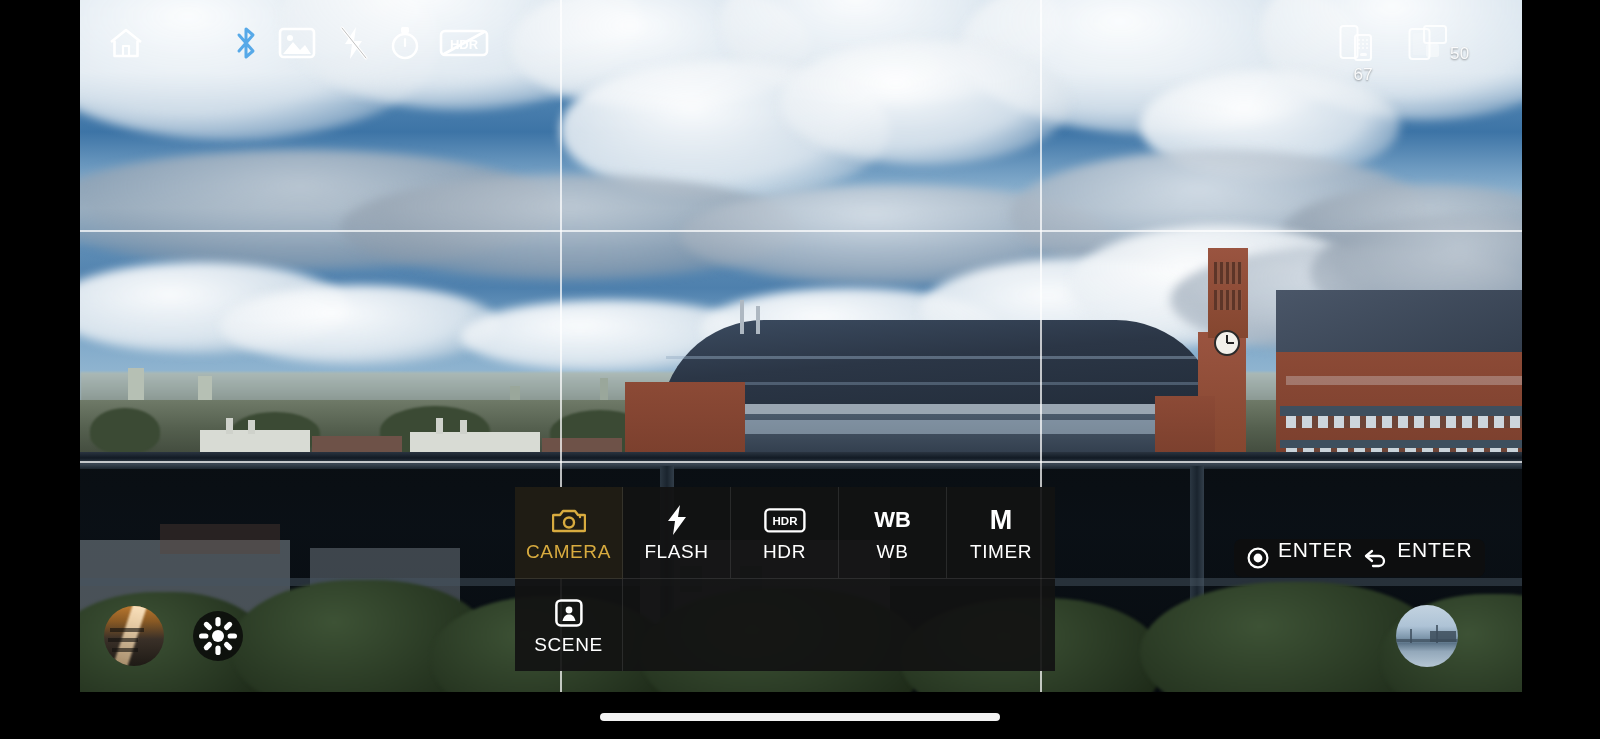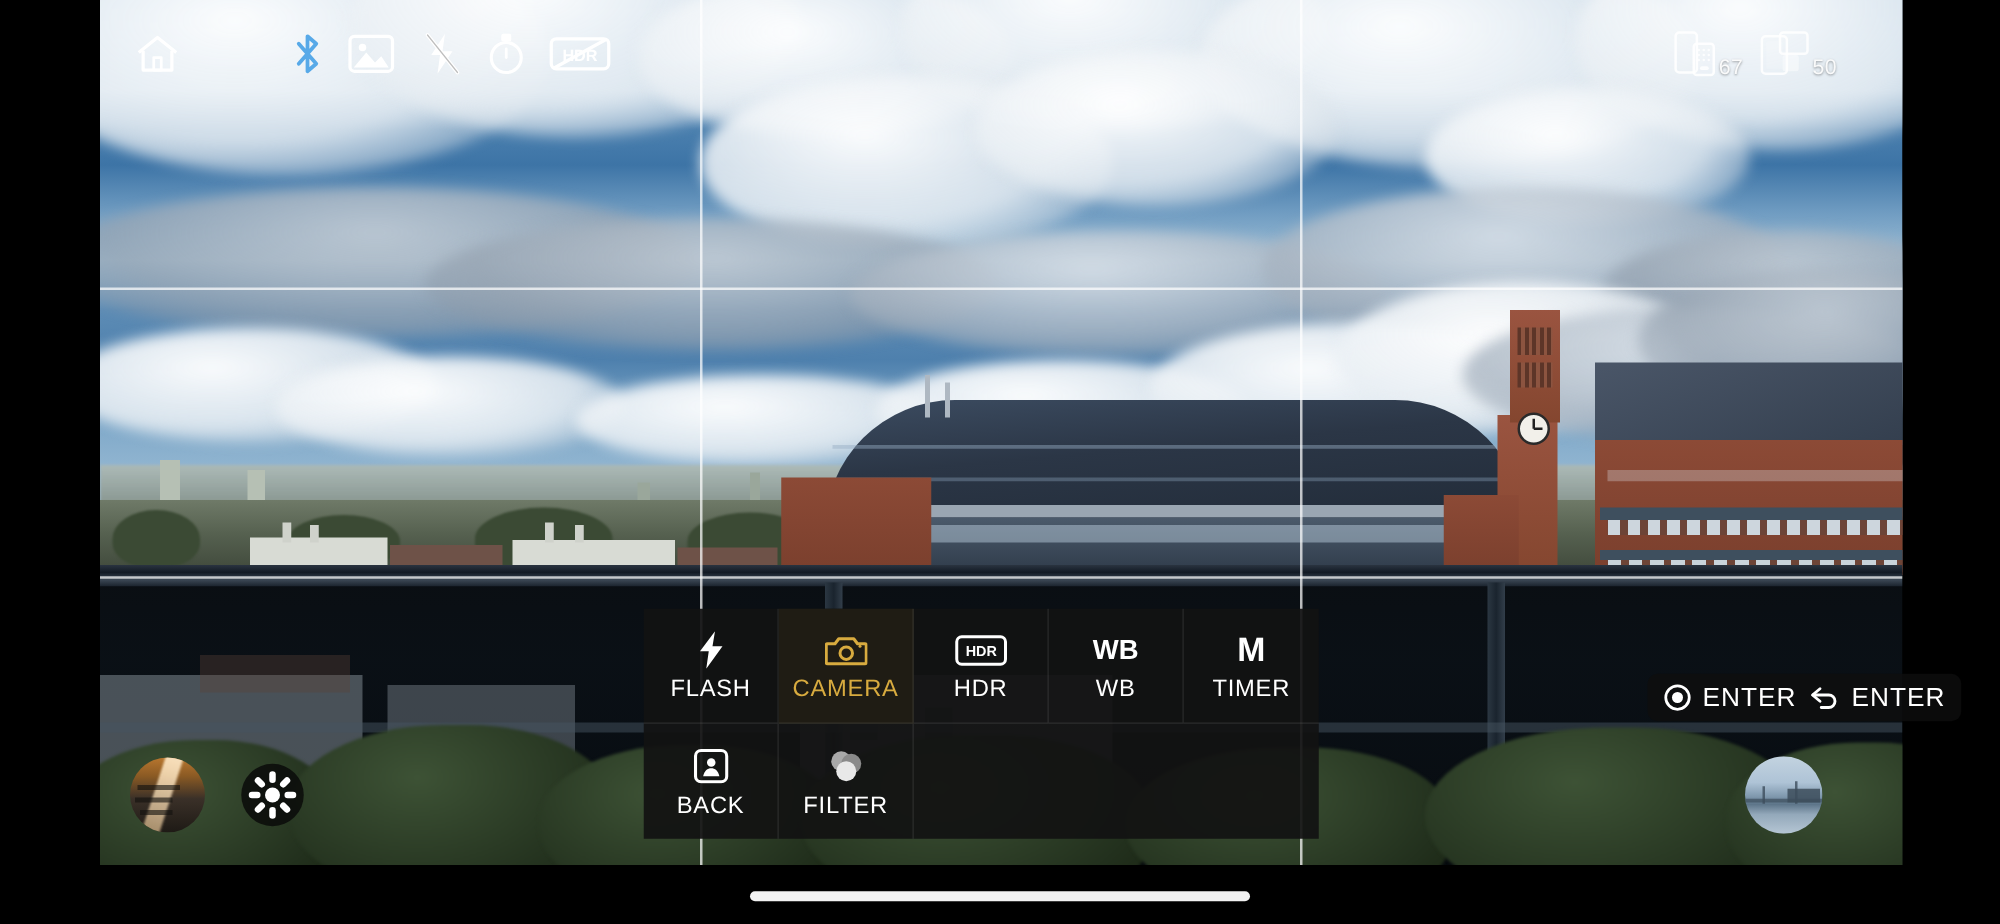--- a/index.html
+++ b/index.html
@@ -137,22 +137,22 @@
     white-space:nowrap;
   }
   .cell.active{ background:#1f1c14; }
   .cell.active .ic{ color:#d8ab3f; }
   .cell.active .lb{ color:#d8ab3f; }
   .wbtxt{ font-size:22px; font-weight:bold; line-height:1; }
   .mtxt{ font-size:27px; font-weight:bold; line-height:1; }
 
   
   #hint{
-    position:absolute; left:1318px; top:539px; height:38px;
-    display:flex; align-items:center; gap:9px; padding:0 13px;
+    position:absolute; left:1234px; top:539px; height:38px;
+    display:flex; gap:9px; padding:0 13px;
     background:rgba(14,14,14,.78); border-radius:8px;
   }
   #hint .htxt{ font-size:21px; color:#fff; letter-spacing:.8px; line-height:1; }
   #hint .hic{ display:flex; align-items:center; color:#fff; }
 
   
   .thumb{
     position:absolute; border-radius:50%; overflow:hidden;
   }
   #thumb-left{ left:104px; top:606px; width:60px; height:60px; }
@@ -353,21 +353,21 @@
     </div>
 
     <div class="ticon" style="left:358px; width:52px;">
       <svg width="50" height="32" viewBox="0 0 50 32" fill="none">
         <rect x="2" y="4" width="46" height="24" rx="4" stroke="#fff" stroke-width="2.6"></rect>
         <text x="25" y="22" font-family="Liberation Sans, sans-serif" font-size="13" font-weight="bold" fill="#fff" text-anchor="middle">HDR</text>
         <path d="M5 27 L45 5" stroke="#fff" stroke-width="2.6" stroke-linecap="round"></path>
       </svg>
     </div>
 
-    <div class="batt" style="left:1259px;">
+    <div class="batt" style="left:1259px;flex-direction:column;">
       <svg width="34" height="40" viewBox="0 0 34 40" fill="none" stroke="rgba(255,255,255,.9)" stroke-width="2">
         <rect x="1.5" y="2" width="17" height="32" rx="3"></rect>
         <rect x="16" y="11" width="16" height="25" rx="2.5" fill="rgba(255,255,255,.12)"></rect>
         <g fill="rgba(255,255,255,.8)" stroke="none">
           <circle cx="20" cy="16" r="1"></circle>
             <circle cx="24" cy="16" r="1"></circle>
             <circle cx="28" cy="16" r="1"></circle>
           <circle cx="20" cy="20" r="1"></circle>
             <circle cx="24" cy="20" r="1"></circle>
             <circle cx="28" cy="20" r="1"></circle>
@@ -386,40 +386,40 @@
         <rect x="16" y="2" width="22" height="17" rx="2.5"></rect>
         <rect x="18" y="20" width="13" height="13" rx="2" fill="rgba(255,255,255,.45)" stroke="none"></rect>
         <rect x="5" y="9" width="13" height="22" rx="1.5" fill="rgba(255,255,255,.18)" stroke="none"></rect>
       </svg>
       <span class="num">50</span>
     </div>
   </div>
 
   <div id="modemenu">
 
-    <div class="cell">
-      <span class="ic">
-        <svg width="22" height="30" viewBox="0 0 22 30" fill="currentColor">
-          <path d="M14 0 L2 16 H9 L7 30 L20 12 H12 Z"></path>
-        </svg>
-      </span>
-      <span class="lb">FLASH</span>
-    </div>
-
     <div class="cell active">
       <span class="ic">
         <svg width="34" height="27" viewBox="0 0 34 27" fill="none" stroke="currentColor" stroke-width="2.4" stroke-linejoin="round">
           <path d="M2 8 h6 l3-4 h12 l3 4 h6 a1 1 0 0 1 1 1 v14 a1 1 0 0 1 -1 1 H2 a1 1 0 0 1 -1 -1 V9 a1 1 0 0 1 1 -1 z"></path>
           <circle cx="17" cy="15.5" r="5"></circle>
           <circle cx="28" cy="10" r="1.2" fill="currentColor" stroke="none"></circle>
         </svg>
       </span>
       <span class="lb">CAMERA</span>
     </div>
 
+    <div class="cell">
+      <span class="ic">
+        <svg width="22" height="30" viewBox="0 0 22 30" fill="currentColor">
+          <path d="M14 0 L2 16 H9 L7 30 L20 12 H12 Z"></path>
+        </svg>
+      </span>
+      <span class="lb">FLASH</span>
+    </div>
+
 
     <div class="cell">
       <span class="ic">
         <svg width="42" height="25" viewBox="0 0 42 25" fill="none">
           <rect x="1.4" y="1.4" width="39" height="22" rx="4" stroke="currentColor" stroke-width="2.4"></rect>
           <text x="21" y="17" font-family="Liberation Sans, sans-serif" font-size="11.5" font-weight="bold" fill="currentColor" text-anchor="middle">HDR</text>
         </svg>
       </span>
       <span class="lb">HDR</span>
     </div>
@@ -436,33 +436,23 @@
     </div>
 
     <div class="cell">
       <span class="ic">
         <svg width="28" height="28" viewBox="0 0 28 28" fill="none">
           <rect x="1.4" y="1.4" width="25" height="25" rx="4.5" stroke="currentColor" stroke-width="2.5"></rect>
           <circle cx="14" cy="11" r="3.4" fill="currentColor"></circle>
           <path d="M7.5 22 C8.6 17.4 11 15.6 14 15.6 C17 15.6 19.4 17.4 20.5 22 Z" fill="currentColor"></path>
         </svg>
       </span>
-      <span class="lb">BACK</span>
-    </div>
-
-    <div class="cell">
-      <span class="ic">
-        <svg width="32" height="28" viewBox="0 0 32 28" fill="none">
-          <circle cx="12" cy="10" r="8" fill="#a9a9a9"></circle>
-          <circle cx="20" cy="12" r="8" fill="#8a8a8a"></circle>
-          <circle cx="16" cy="18" r="8" fill="#e8e8e8"></circle>
-        </svg>
-      </span>
-      <span class="lb">FILTER</span>
-    </div>
+      <span class="lb">SCENE</span>
+    </div>
+
 
   </div>
 
   <div id="hint">
     <span class="hic">
       <svg width="22" height="22" viewBox="0 0 22 22" fill="none">
         <circle cx="11" cy="11" r="9.4" stroke="#fff" stroke-width="2.2"></circle>
         <circle cx="11" cy="11" r="4.4" fill="#fff"></circle>
       </svg>
     </span>

